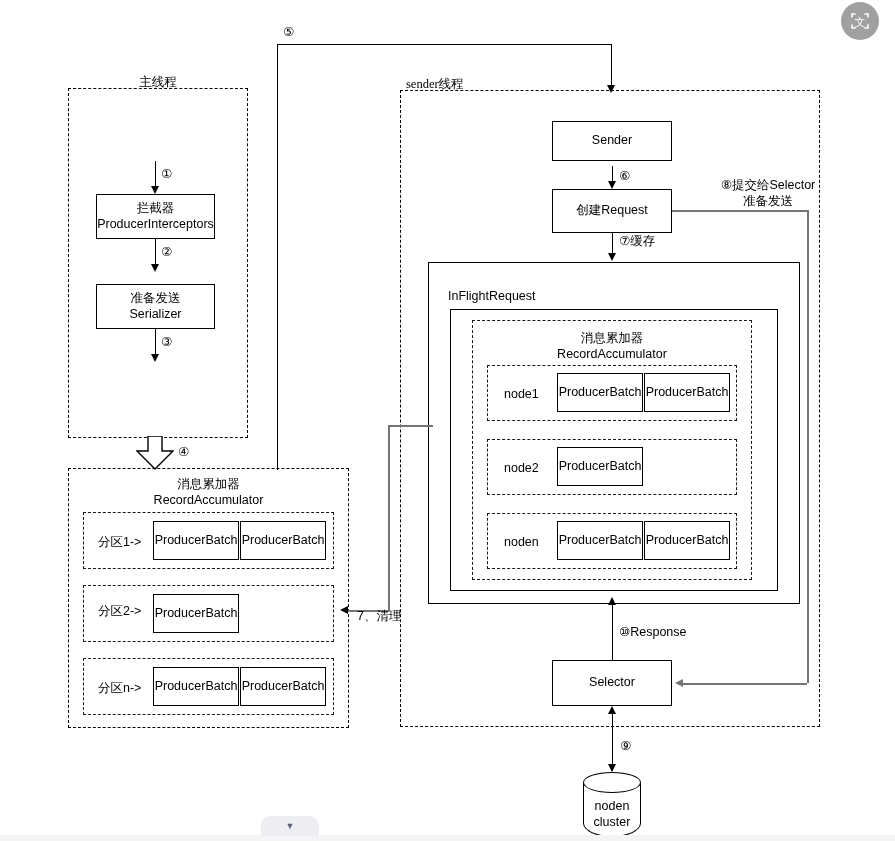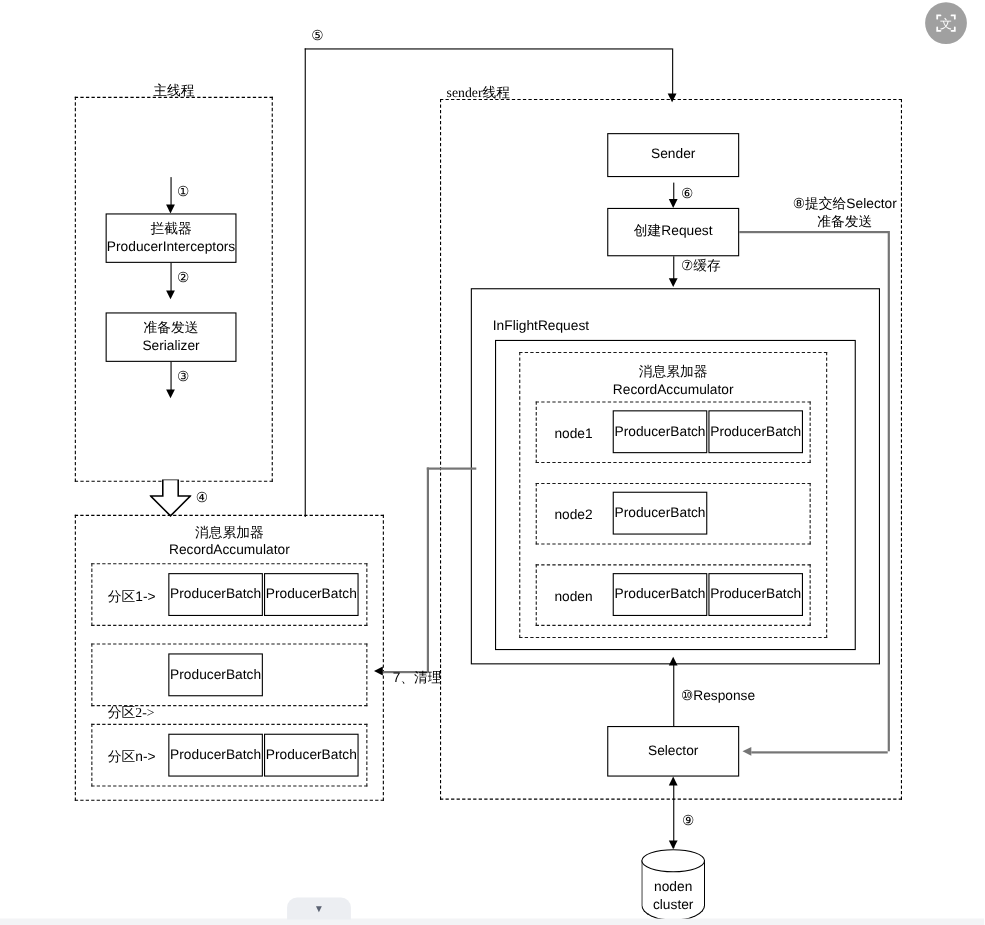--- a/index.html
+++ b/index.html
@@ -154,21 +154,21 @@
   <div class="dashed" style="left:68px; top:468px; width:281px; height:260px;"></div>
   <div class="lbl c" style="left:68px; top:476px; width:281px;">消息累加器</div>
   <div class="lbl c" style="left:68px; top:492px; width:281px;">RecordAccumulator</div>
 
   <div class="dashed-fine" style="left:83px; top:512px; width:251px; height:57px;"></div>
   <div class="lbl" style="left:98px; top:534px;">分区1-&gt;</div>
   <div class="box" style="left:153px; top:521px; width:86px; height:39px;">ProducerBatch</div>
   <div class="box" style="left:240px; top:521px; width:86px; height:39px;">ProducerBatch</div>
 
   <div class="dashed-fine" style="left:83px; top:585px; width:251px; height:57px;"></div>
-  <div class="lbl" style="left:98px; top:640px;font-family:Liberation Serif, serif;">分区2-&gt;</div>
+  <div class="lbl" style="left:98px; top:603px;">分区2-&gt;</div>
   <div class="box" style="left:153px; top:594px; width:86px; height:39px;">ProducerBatch</div>
 
   <div class="dashed-fine" style="left:83px; top:658px; width:251px; height:57px;"></div>
   <div class="lbl" style="left:98px; top:680px;">分区n-&gt;</div>
   <div class="box" style="left:153px; top:667px; width:86px; height:39px;">ProducerBatch</div>
   <div class="box" style="left:240px; top:667px; width:86px; height:39px;">ProducerBatch</div>
 
   <div class="vline" style="left:277px; top:44px; height:426px;"></div>
   <div class="hline" style="left:277px; top:44px; width:334px;"></div>
   <div class="vline" style="left:611px; top:44px; height:42px;"></div>

